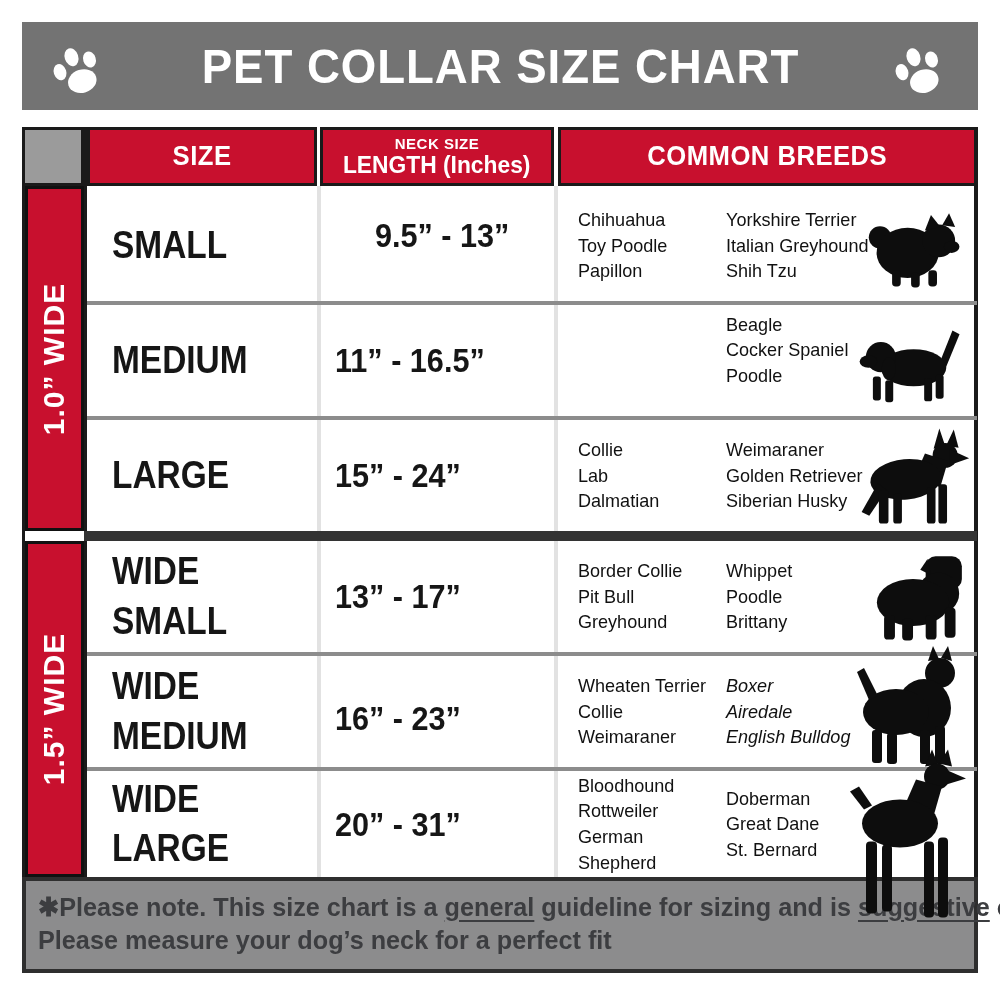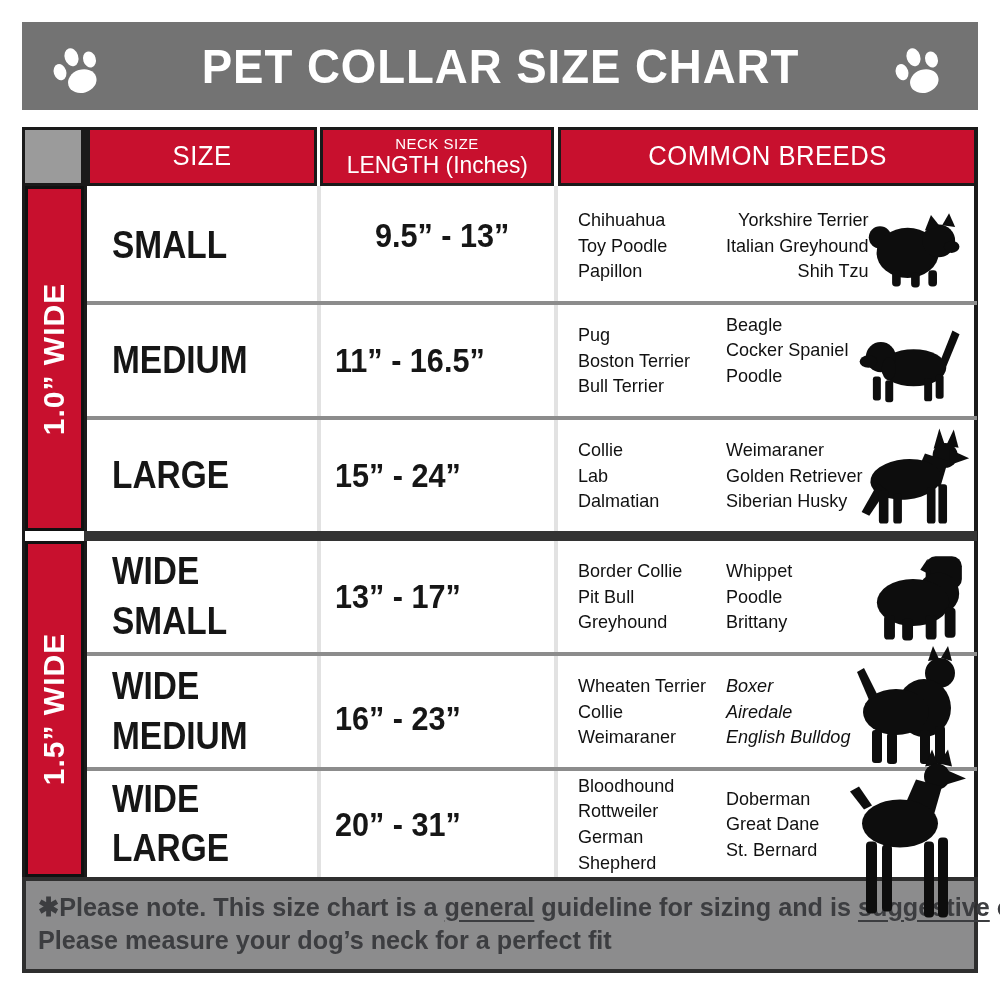--- a/index.html
+++ b/index.html
@@ -11,21 +11,21 @@
   .titlebar{left:22px;top:22px;width:956px;height:88px;background:#737373;
             display:flex;align-items:center;justify-content:center;z-index:2;}
   .title{color:#ffffff;font-size:48px;font-weight:700;letter-spacing:1px;
          transform:scaleX(.95);white-space:nowrap;}
   .paw{position:absolute;top:42px;width:58px;height:58px;z-index:3;}
 
   
   .hdr-cell{position:absolute;top:127px;height:59px;background:#c8102e;
             border:3px solid #1a1a1a;box-sizing:border-box;display:flex;
             flex-direction:column;align-items:center;justify-content:center;
-            color:#ffffff;font-weight:400;z-index:2;}
+            color:#ffffff;font-weight:700;z-index:2;}
   .hdr-main{font-size:27px;letter-spacing:.5px;transform:scaleX(.95);}
   .hdr-small{font-size:15px;letter-spacing:.5px;line-height:1;margin-bottom:2px;}
   .hdr-mid{font-size:24px;line-height:1;transform:scaleX(.95);}
   .corner-cell{position:absolute;left:22px;top:127px;width:62px;height:59px;
                background:#9b9b9b;border:3px solid #1a1a1a;box-sizing:border-box;z-index:2;}
 
   
   .side-bar{position:absolute;left:25px;width:59px;background:#c8102e;
             border:3px solid #111111;box-sizing:border-box;display:flex;
             align-items:center;justify-content:center;z-index:2;}
@@ -121,21 +121,21 @@
     <span class="size-text">SMALL</span>
   </div>
   <div class="cell" style="left:335px;top:180px;width:215px;height:111px;margin-left:40px;">
     <span class="len-text">9.5” - 13”</span>
   </div>
   <div class="cell" style="left:578px;top:190px;width:146px;height:111px;">
     <span class="breeds-text">Chihuahua
 Toy Poodle
 Papillon</span>
   </div>
-  <div class="cell" style="left:726px;top:190px;width:150px;height:111px;text-align:right;">
+  <div class="cell" style="left:726px;top:190px;width:150px;height:111px;">
     <span class="breeds-text">Yorkshire Terrier
 Italian Greyhound
 Shih Tzu</span>
   </div>
   <div class="dog" style="left:866px;top:208px;width:104px;height:82px;">
     <svg viewBox="0 0 120 95">
         <g fill="#0d0d0d">
       <circle cx="16" cy="34" r="13"></circle>
       <ellipse cx="48" cy="52" rx="36" ry="29"></ellipse>
       <circle cx="84" cy="38" r="19"></circle>
@@ -147,25 +147,20 @@
       <rect x="72" y="72" width="10" height="19" rx="4"></rect>
     </g>
       </svg>
   </div>
 
   <div class="cell" style="left:112px;top:305px;width:200px;height:111px;">
     <span class="size-text">MEDIUM</span>
   </div>
   <div class="cell" style="left:335px;top:305px;width:215px;height:111px;">
     <span class="len-text">11” - 16.5”</span>
-  </div>
-  <div class="cell" style="left:578px;top:305px;width:146px;height:111px;">
-    <span class="breeds-text">Pug
-Boston Terrier
-Bull Terrier</span>
   </div>
   <div class="cell" style="left:726px;top:305px;width:150px;height:90px;">
     <span class="breeds-text">Beagle
 Cocker Spaniel
 Poodle</span>
   </div>
   <div class="dog" style="left:855px;top:320px;width:118px;height:84px;">
     <svg viewBox="0 0 125 95">
         <g fill="#0d0d0d">
       <polygon points="90,52 98,55 114,16 106,12"></polygon>

